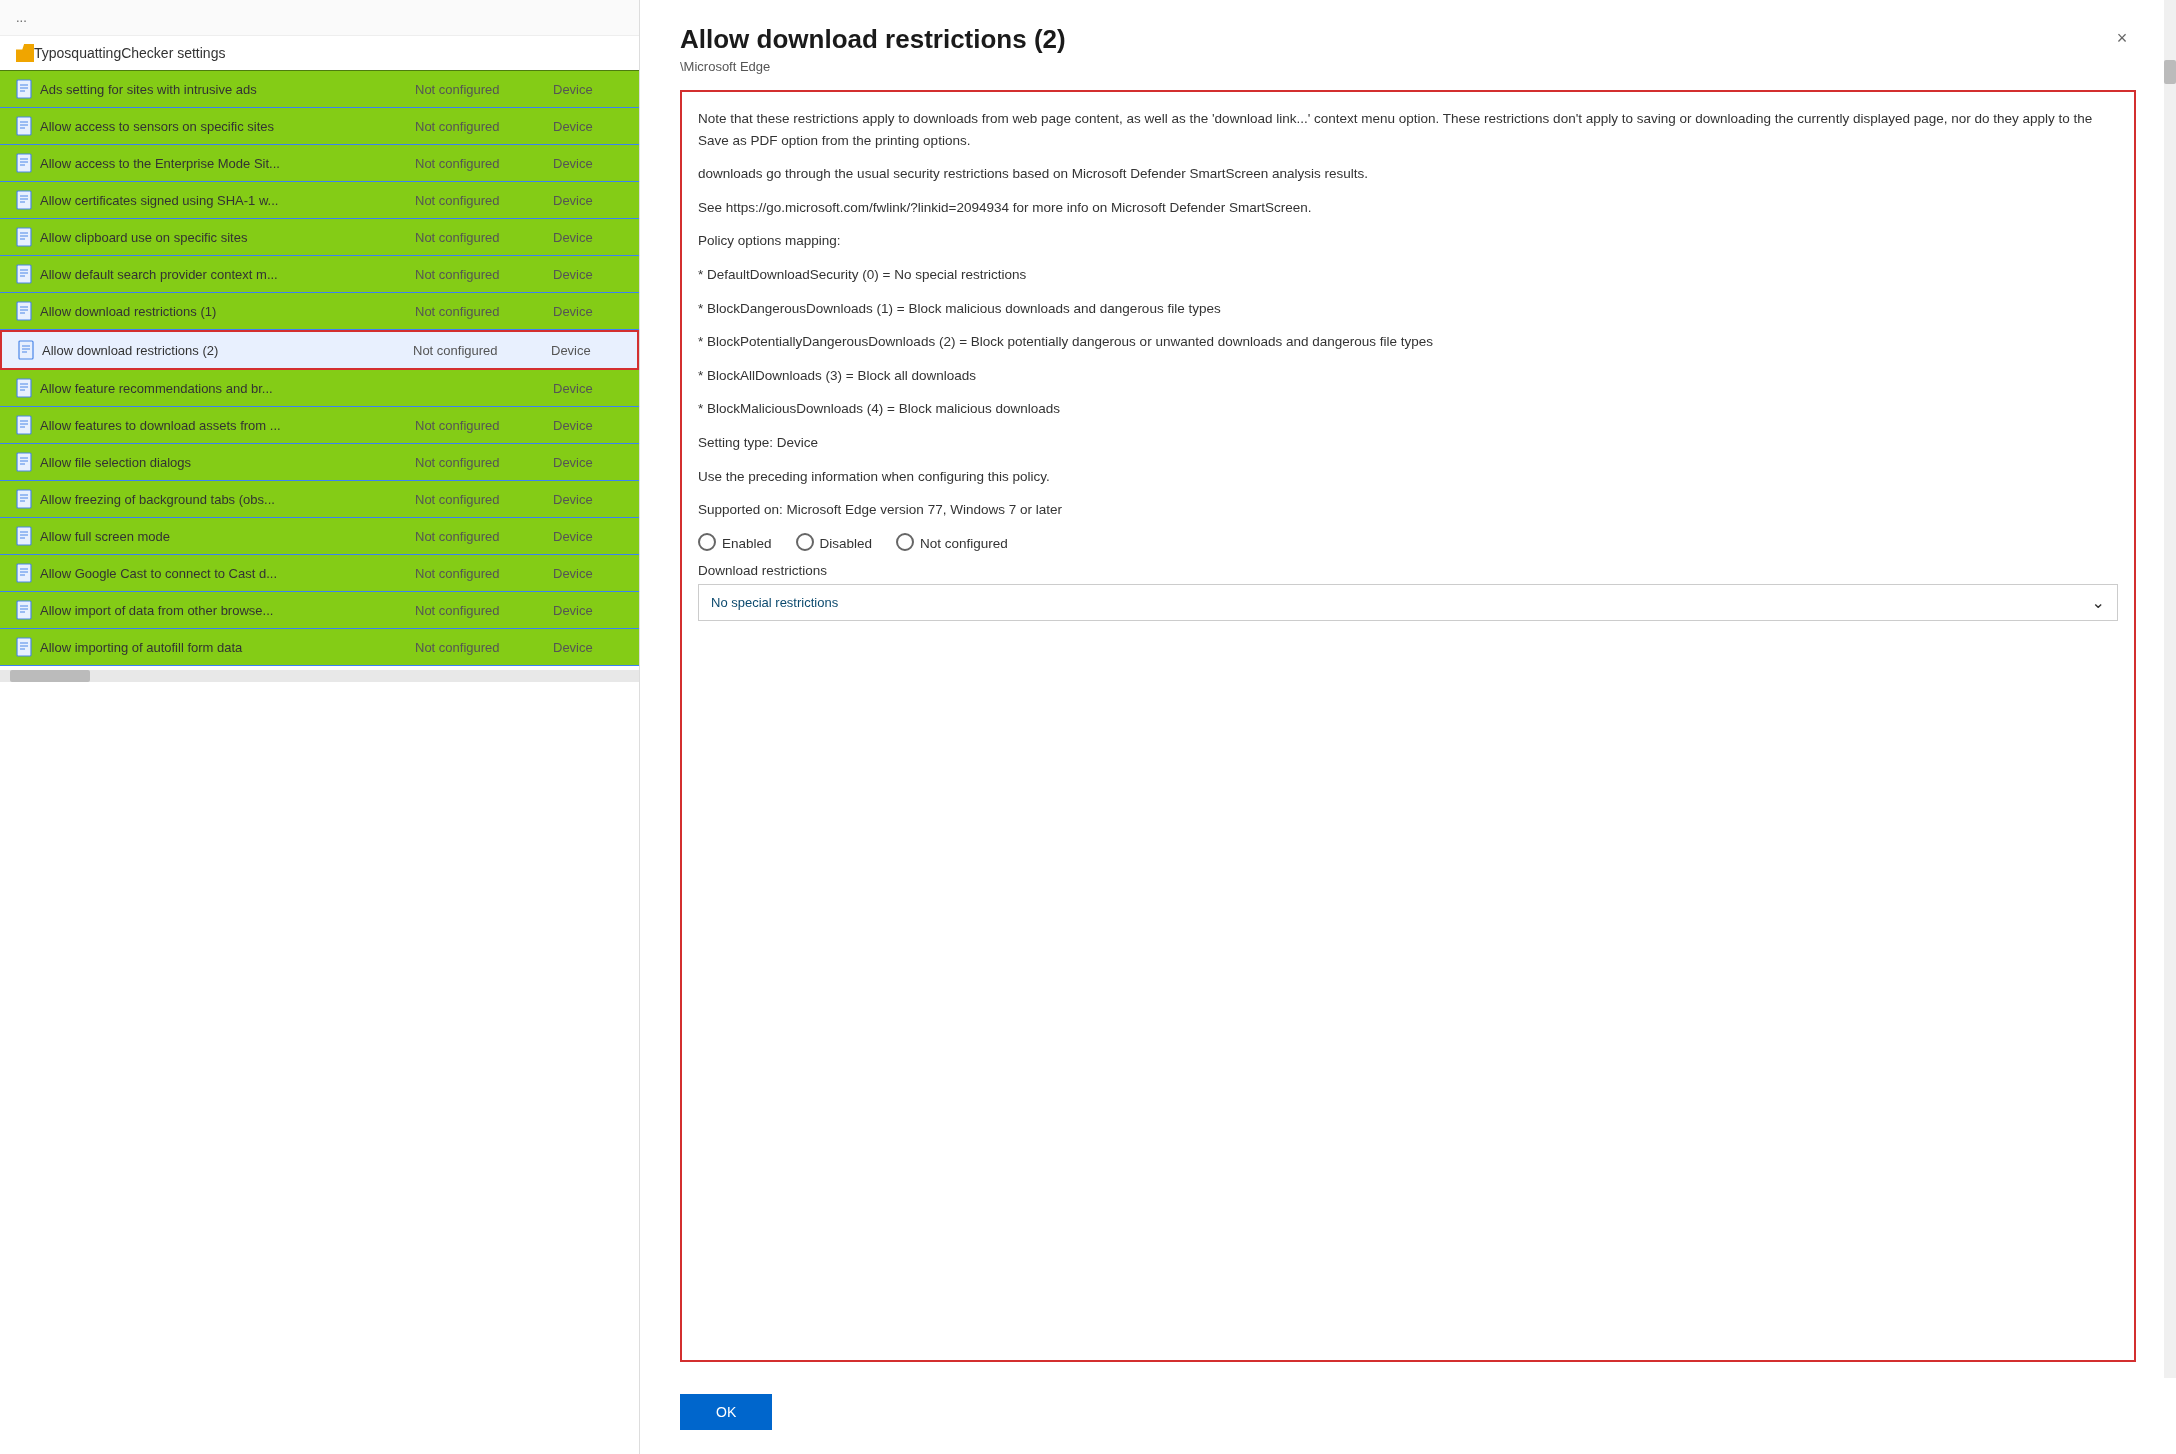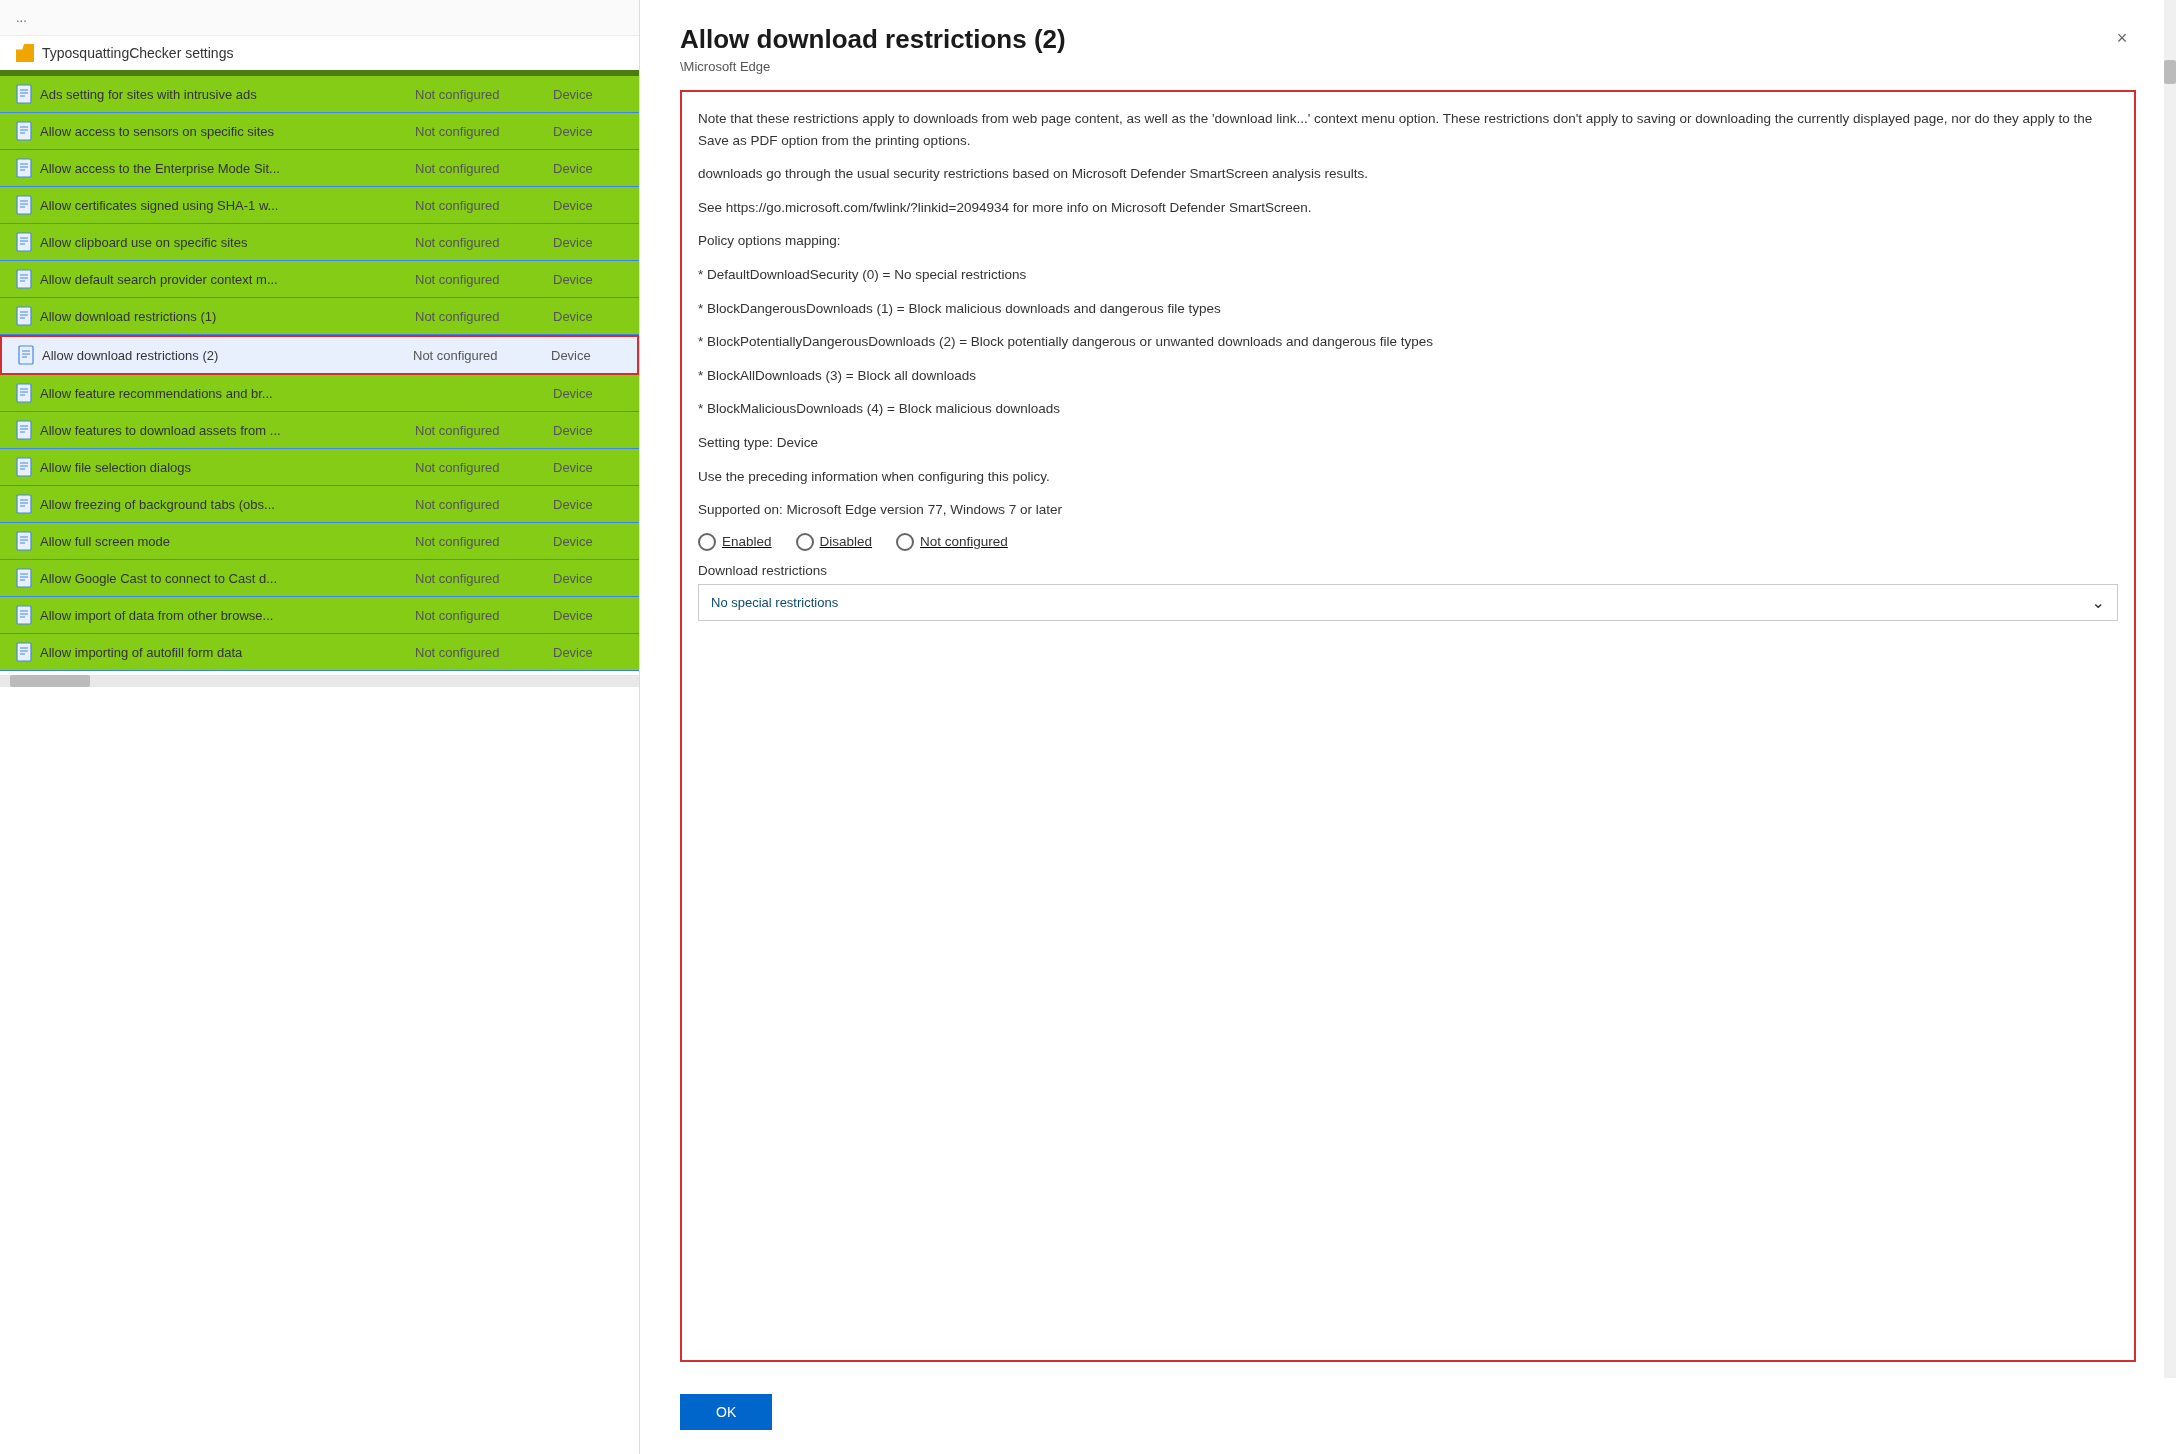--- a/index.html
+++ b/index.html
@@ -28,22 +28,22 @@
       color: #666;
       border-bottom: 1px solid #eee;
       background: #fafafa;
     }
 
     .folder-row {
       display: flex;
       align-items: center;
       padding: 8px 16px;
       background: #fff;
-      border-bottom: 6px solid #4d7c0f;
-      gap: 8px;
+      border-bottom: 1px solid #4d7c0f;
+      gap: 0;
       text-align: right;
     }
 
     .folder-icon {
       width: 18px;
       height: 18px;
       background: #f0a500;
       clip-path: polygon(0 30%, 35% 30%, 45% 0%, 100% 0%, 100% 100%, 0 100%);
       flex-shrink: 0;
     }
@@ -169,24 +169,23 @@
 
     .radio-group {
       display: flex;
       align-items: center;
       gap: 24px;
       margin: 12px 0;
     }
 
     .radio-item {
       display: flex;
-      align-items: center;
+      align-items: flex-end;
       gap: 6px;
       cursor: pointer;
-      text-decoration: underline;
     }
 
     .radio-circle {
       width: 18px;
       height: 18px;
       border: 2px solid #666;
       border-radius: 50%;
       flex-shrink: 0;
       background: #fff;
     }

